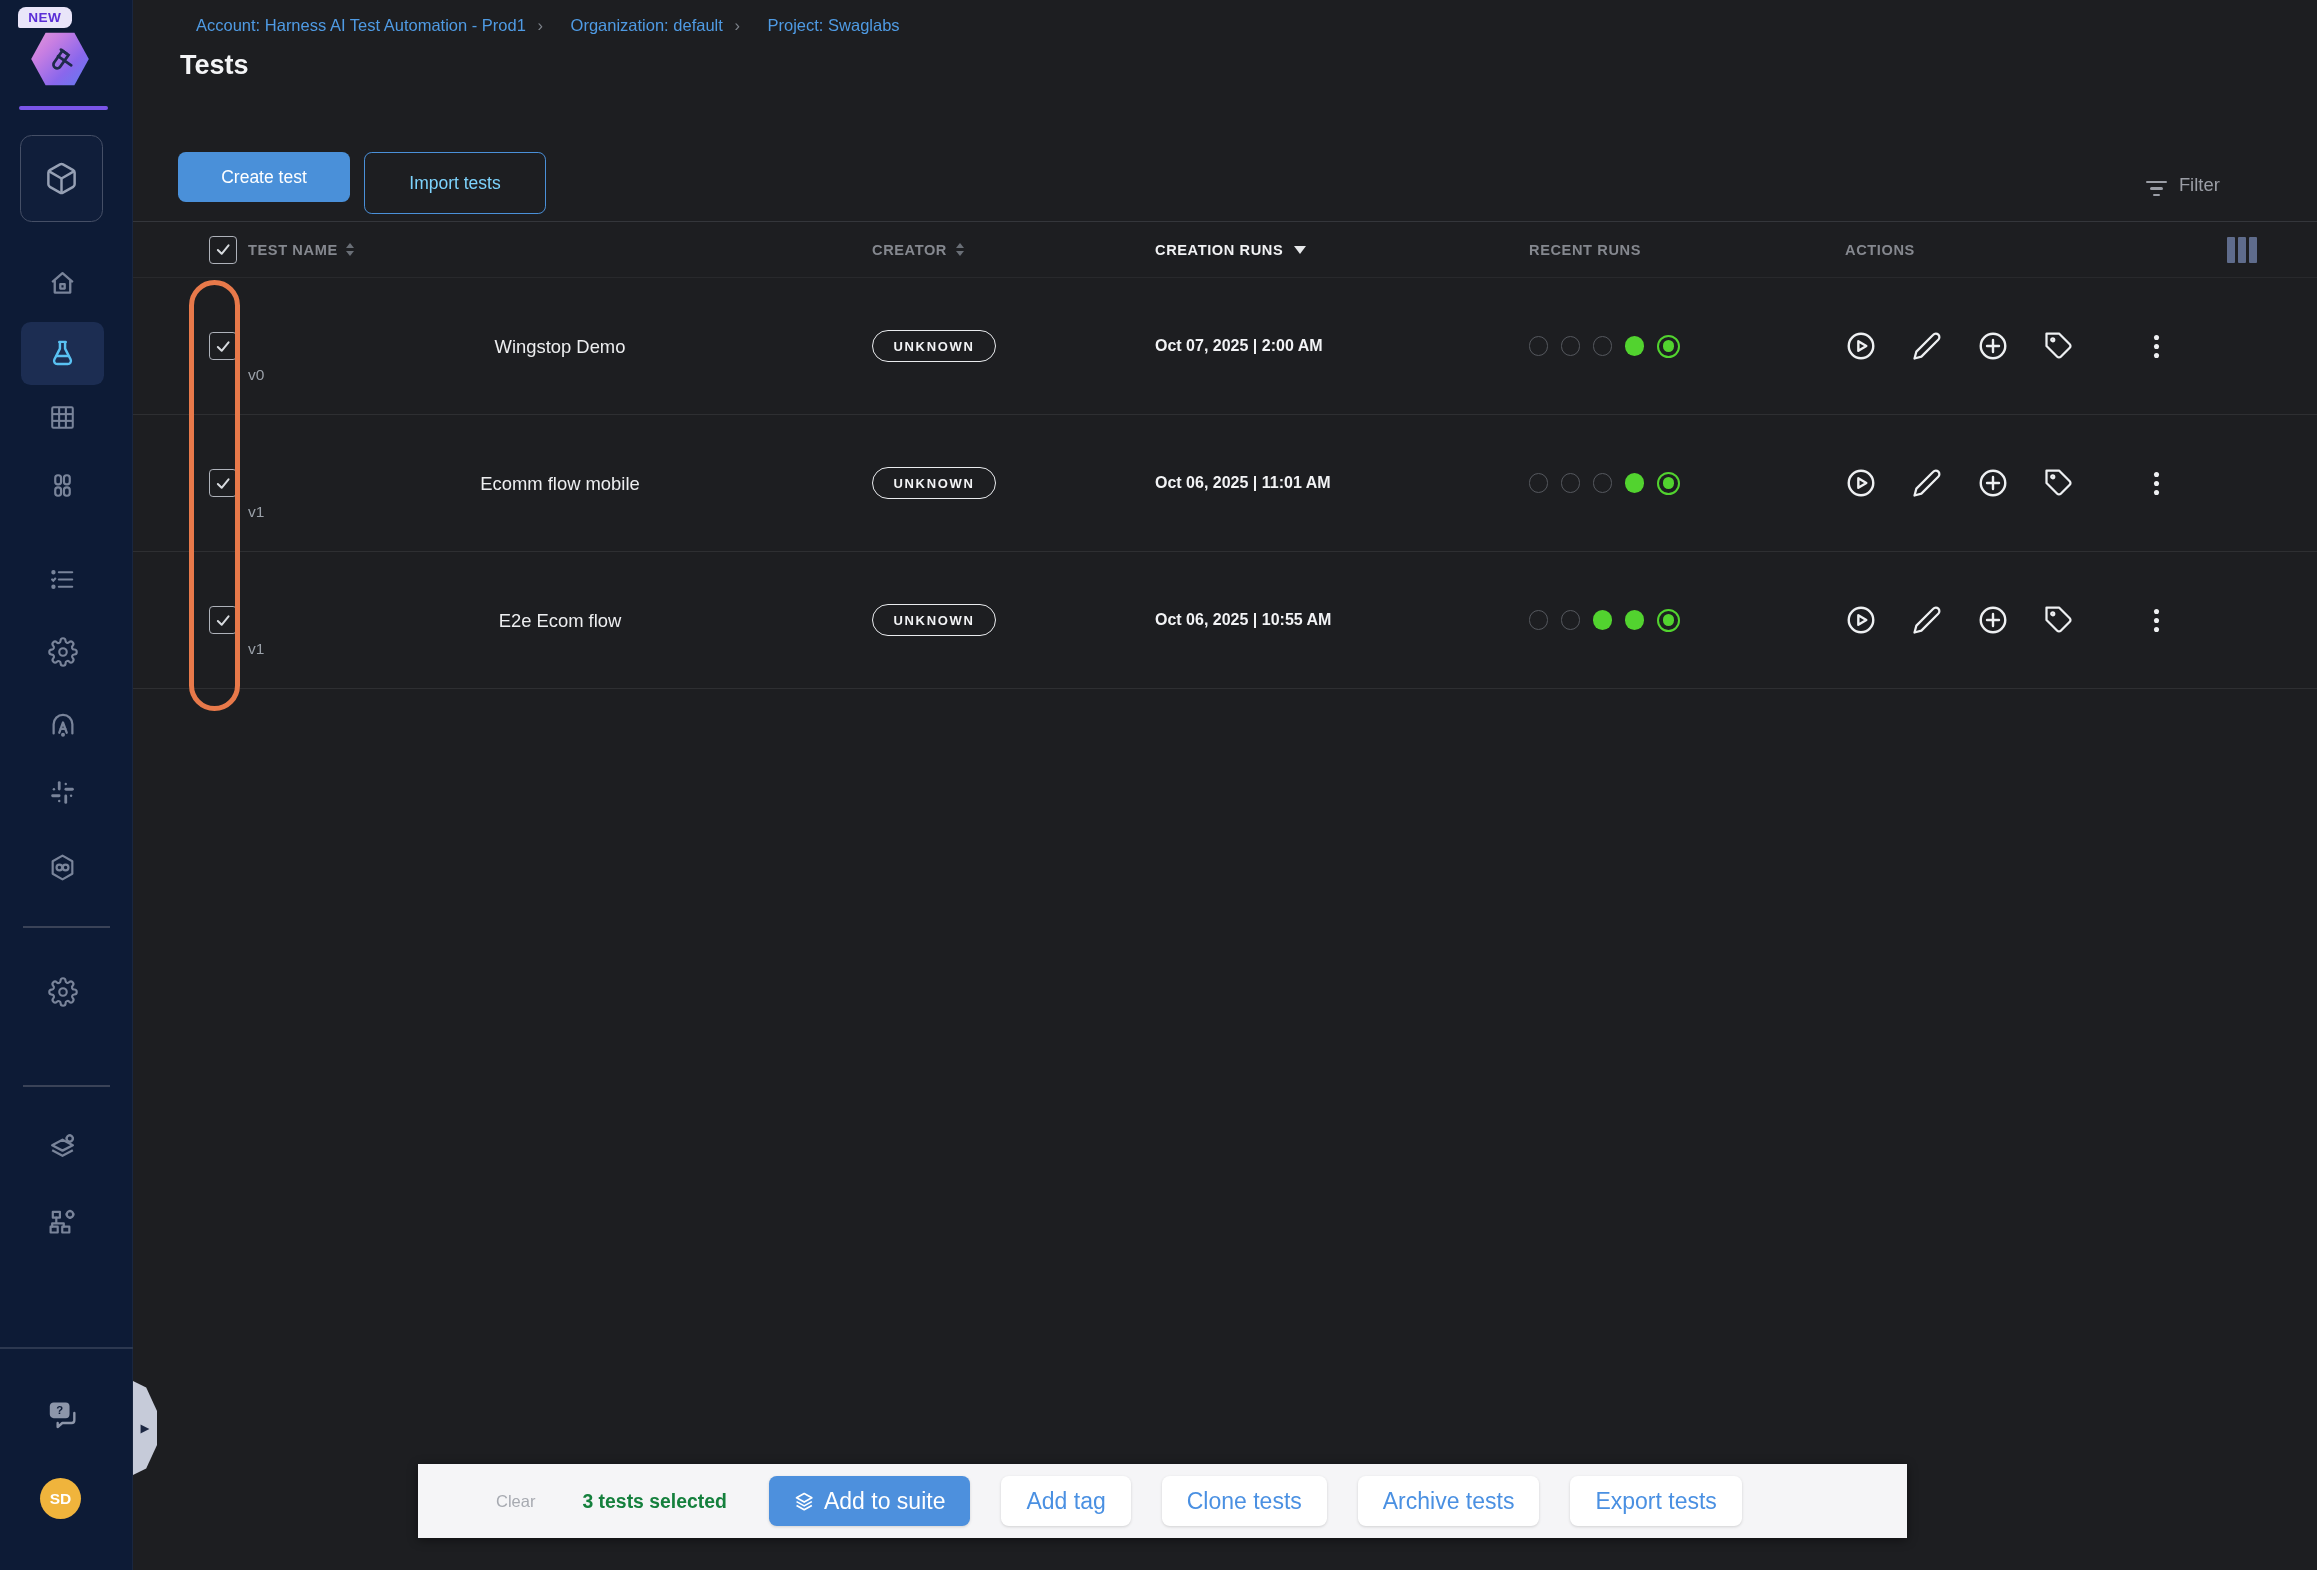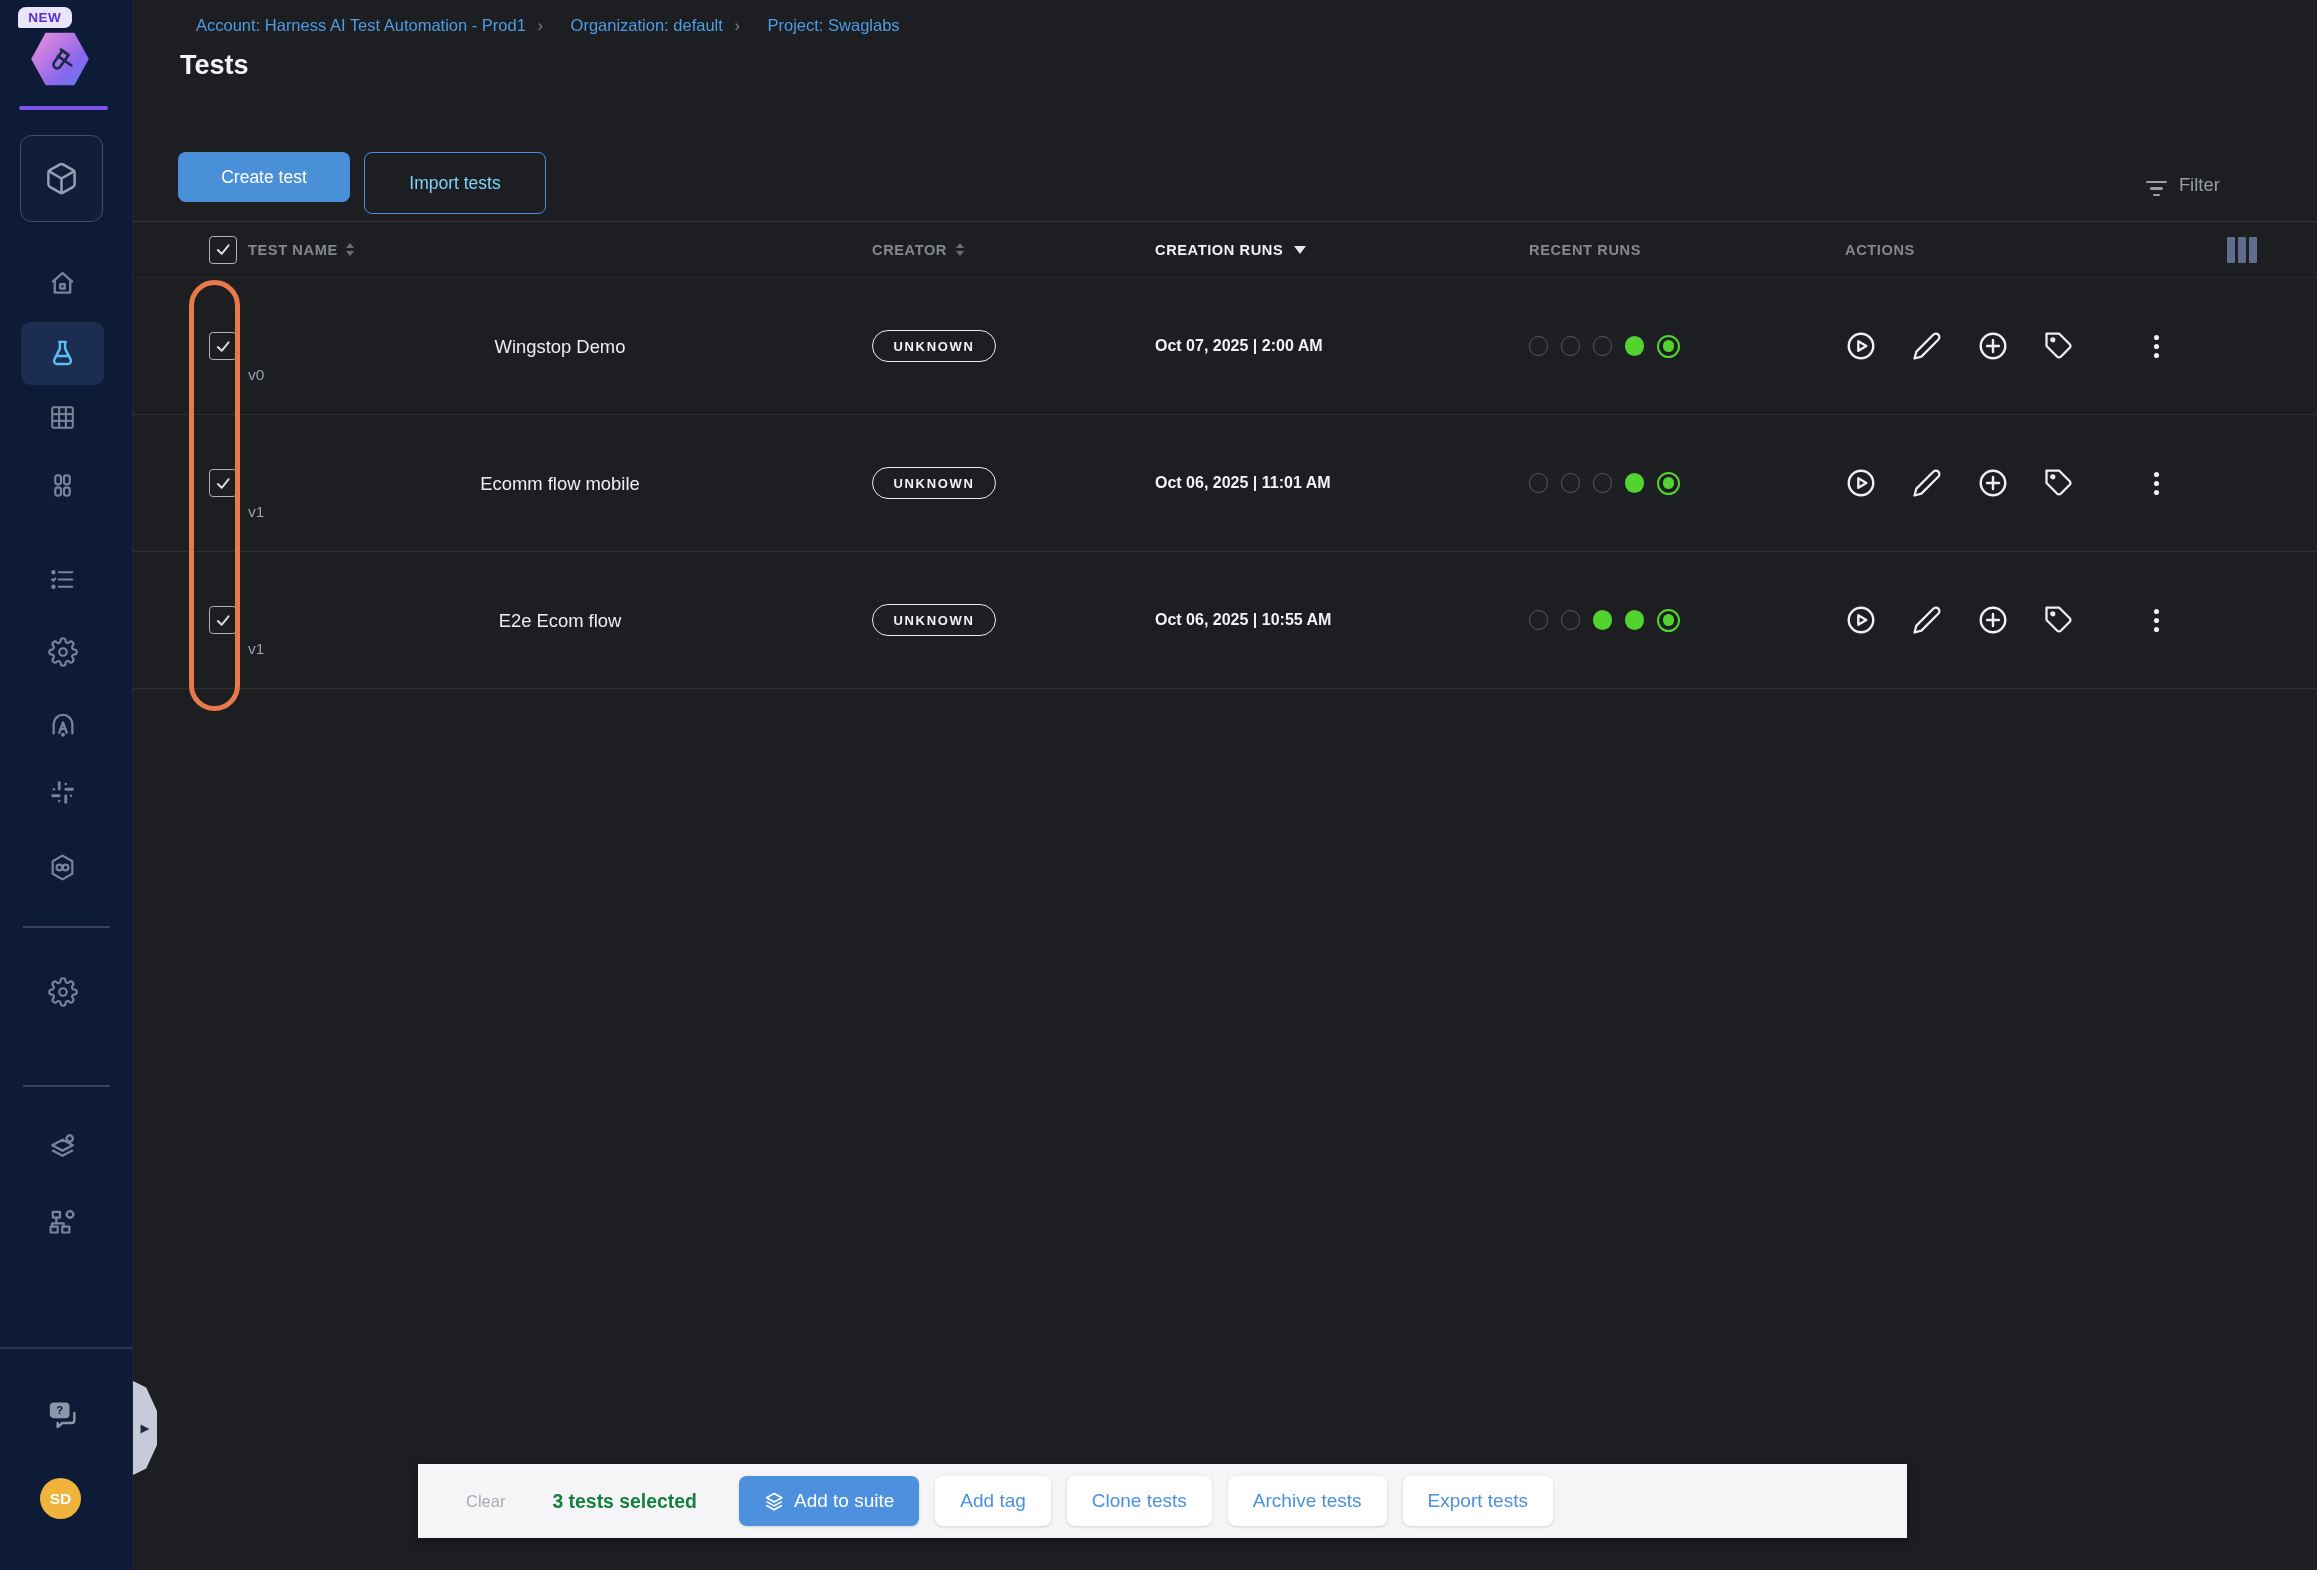--- a/index.html
+++ b/index.html
@@ -66,24 +66,24 @@
   .c-actions { display:flex; align-items:center; gap:35px; color:#eef0f2; }
   .act { display:flex; align-items:center; justify-content:center; cursor:pointer; color:#eef0f2; background:none; border:none; padding:0; }
   .act.kebab { margin-left:33px; }
   .cols-icon { display:flex; gap:3.4px; cursor:pointer; }
   .cols-icon i { display:block; width:7.8px; height:26px; background:#5f6c8c; border-radius:1px; }
 
   
   .annotation { position:absolute; left:189px; top:280px; width:51px; height:431px; border:5.8px solid #e8794a; border-radius:29px; z-index:8; pointer-events:none; }
 
   
-  .selbar { position:absolute; left:418px; top:1464px; width:1489px; height:74px; background:#f5f5f7; display:flex; align-items:center; padding:0 48px; z-index:9; box-shadow:0 1.9px 9.7px rgba(0,0,0,.45); }
+  .selbar { position:absolute; left:418px; top:1464px; width:1489px; height:74px; background:#f5f5f7; display:flex; align-items:center; padding:0 78px; z-index:9; box-shadow:0 1.9px 9.7px rgba(0,0,0,.45); }
   .sel-clear { color:#a7aab1; font-size:16.5px; cursor:pointer; margin-right:47px; }
   .sel-count { color:#15803d; font-size:19.4px; font-weight:700; margin-right:42px; }
-  .sel-btn { height:50px; padding:0 25px; border-radius:7.8px; border:none; background:#fff; color:#4a90e2; font-size:19px; font-family:inherit; cursor:pointer; box-shadow:0 1px 2.9px rgba(0,0,0,.15); margin-right:16px; display:flex; align-items:center; gap:9.7px; }
+  .sel-btn { height:50px; padding:0 25px; border-radius:7.8px; border:none; background:#fff; color:#4a90e2; font-size:23px; font-family:inherit; cursor:pointer; box-shadow:0 1px 2.9px rgba(0,0,0,.15); margin-right:31px; display:flex; align-items:center; gap:9.7px; }
   .sel-btn.primary { background:#4d90dd; color:#fff; }
 
   svg { display:block; }
 </style>
 </head>
 <body>
 
 <div class="app">
 
   <nav class="sidebar">

